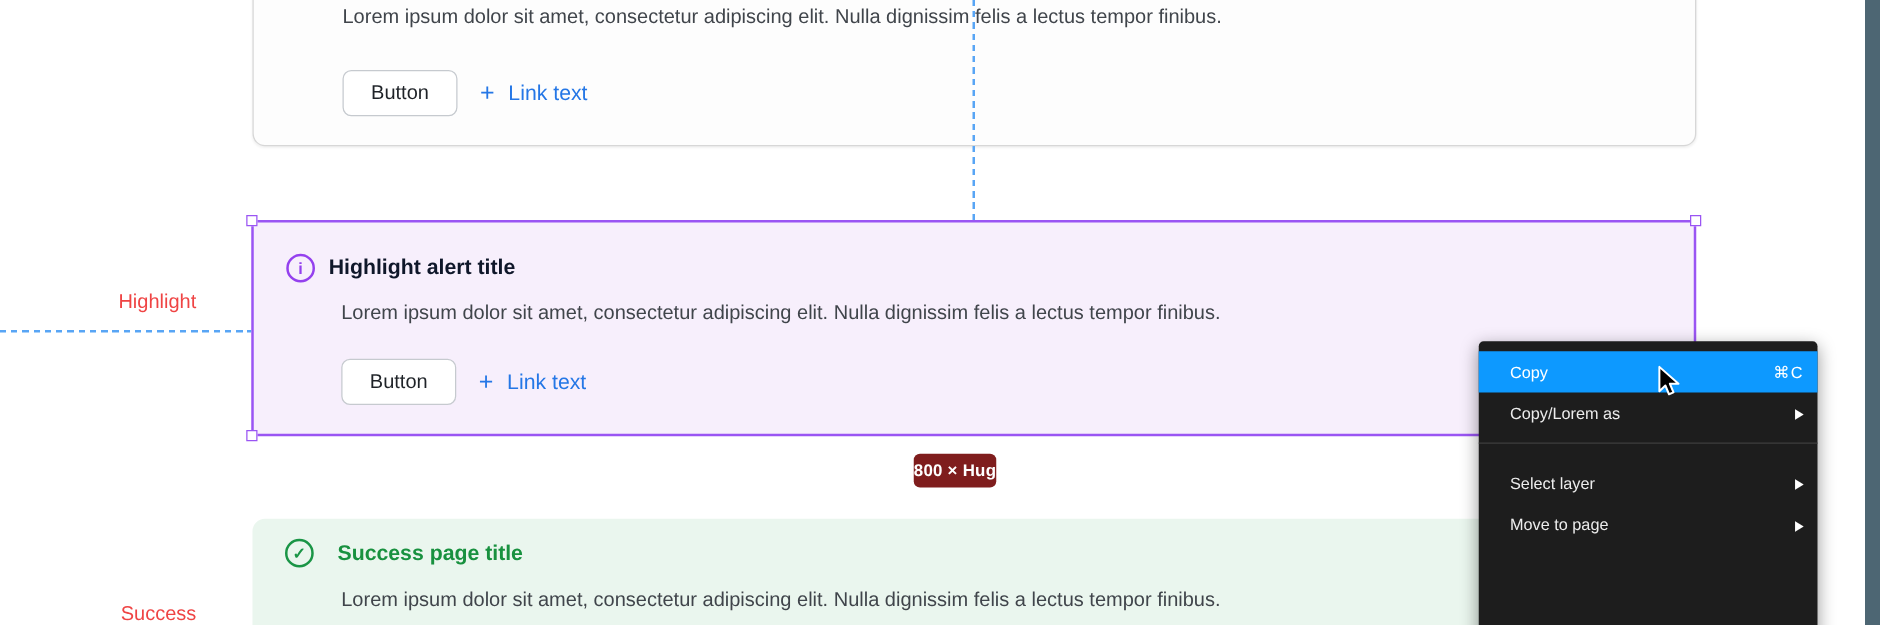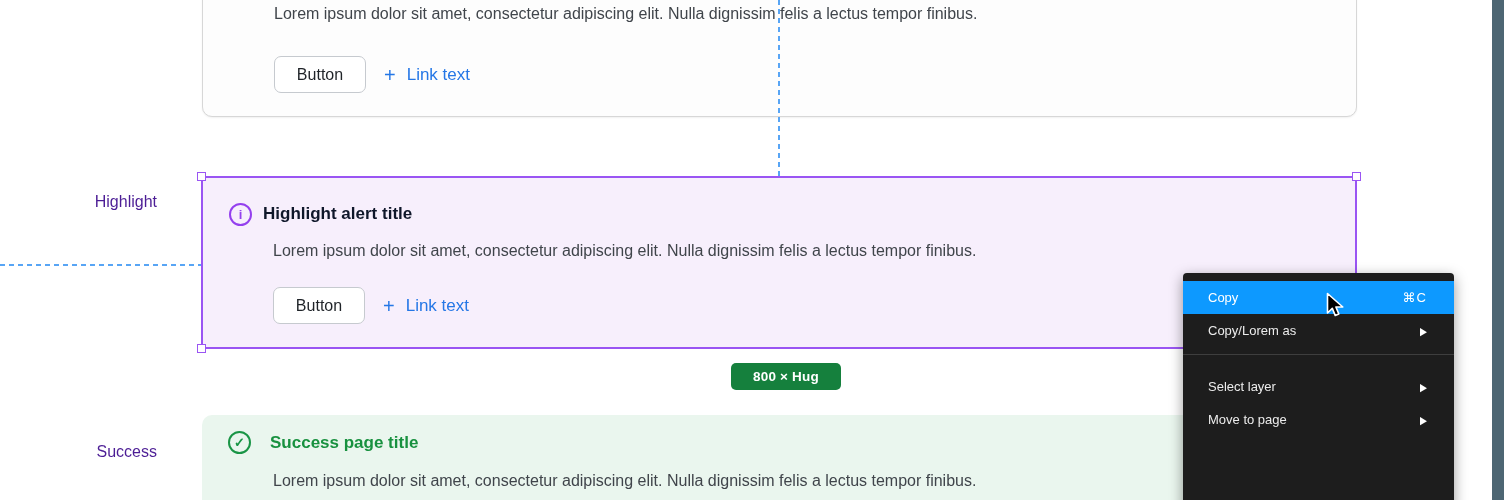--- a/index.html
+++ b/index.html
@@ -32,40 +32,40 @@
             border:1.5px solid #9a55f3; }
   #highlight-box .alert-icon { left:26px; top:25px; border:2px solid #9440ee; color:#9440ee; }
   #highlight-box .alert-title { left:60px; top:26px; color:#0f172a; }
 
   #success-card { left:202px; top:415px; width:1155px; height:110px; background:#eaf6ee; }
   #success-card .alert-icon { left:26px; top:16px; border:2px solid #1a9546; color:#1a9546; }
   #success-card .alert-title { left:68px; top:18px; color:#18913f; }
 
   
   .side-label { position:absolute; left:20px; width:137px; text-align:right;
-                font-size:16px; color:#4c1d95; }
+                font-size:16px; color:#ef4444;margin-top:40px; }
 
   
   #v-guide { position:absolute; left:778px; top:0; width:2px; height:176px; z-index:3;
              background:repeating-linear-gradient(180deg,#58a5f5 0 5px,transparent 5px 9px); }
   #h-guide { position:absolute; left:0; top:264px; width:201px; height:2px; z-index:3;
              background:repeating-linear-gradient(90deg,#58a5f5 0 5px,transparent 5px 9px); }
 
   
-  #size-badge { position:absolute; left:731px; top:363px; height:27px; padding:0 22px;
-                background:#15803d; border-radius:5px; color:#fff; font-size:13.5px;
+  #size-badge { position:absolute; left:731px; top:363px; height:27px; padding:0 0;
+                background:#7f1d1d; border-radius:5px; color:#fff; font-size:13.5px;
                 font-weight:600; letter-spacing:.2px; display:inline-flex;
                 align-items:center; z-index:4; }
 
   
   #context-menu { position:absolute; left:1183px; top:273px; width:271px; height:240px;
                   background:#1d1d1d; border-radius:4px; padding:8px 0; z-index:6;
                   box-shadow:0 4px 14px rgba(0,0,0,.4); }
   .menu-row { height:33px; display:flex; align-items:center; justify-content:space-between;
-              padding:0 27px 0 25px; font-size:13px; color:#ececec; cursor:default; }
+              padding:0 11px 0 25px; font-size:13px; color:#ececec; cursor:default; }
   .menu-row.hl { background:#0d99ff; color:#ffffff; }
   .menu-row .shortcut { font-size:13px; color:#e4e4e4; letter-spacing:1px; }
   .menu-row.hl .shortcut { color:#ffffff; }
   .menu-row .arrow { font-size:9px; color:#ffffff; transform:scaleY(1.2); }
   .menu-sep { height:1px; background:#3e3e3e; margin:7px 0 15px 0; }
 
   
   #cursor { position:absolute; left:1326px; top:292px; z-index:9; }
   #side-strip { position:absolute; left:1492px; top:0; width:12px; height:500px;
                 background:#4d6673; z-index:5; }

